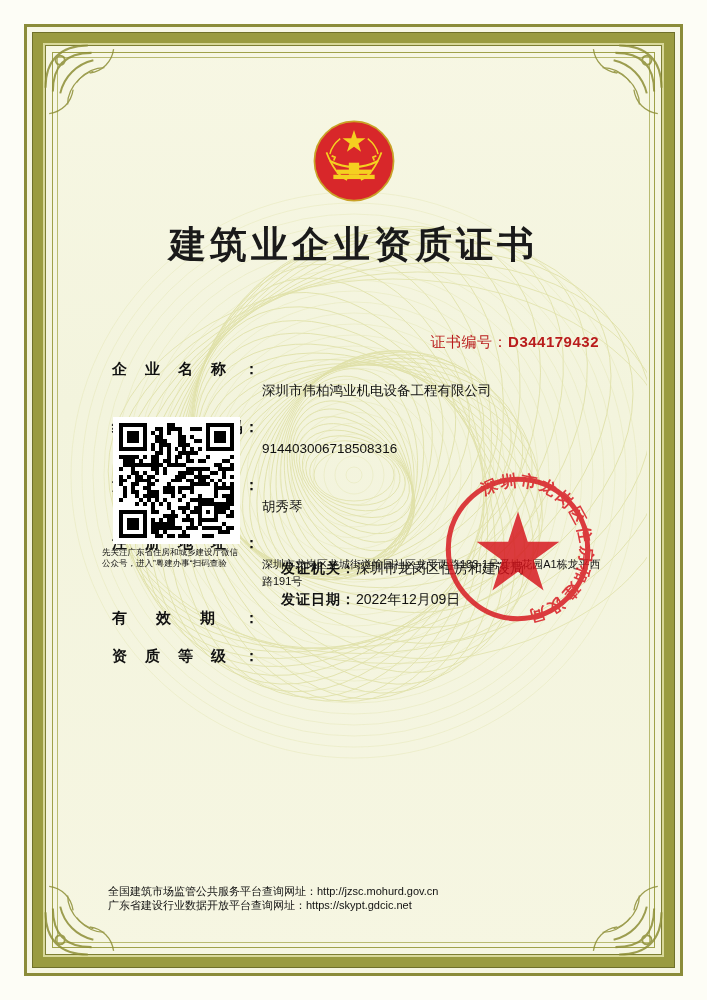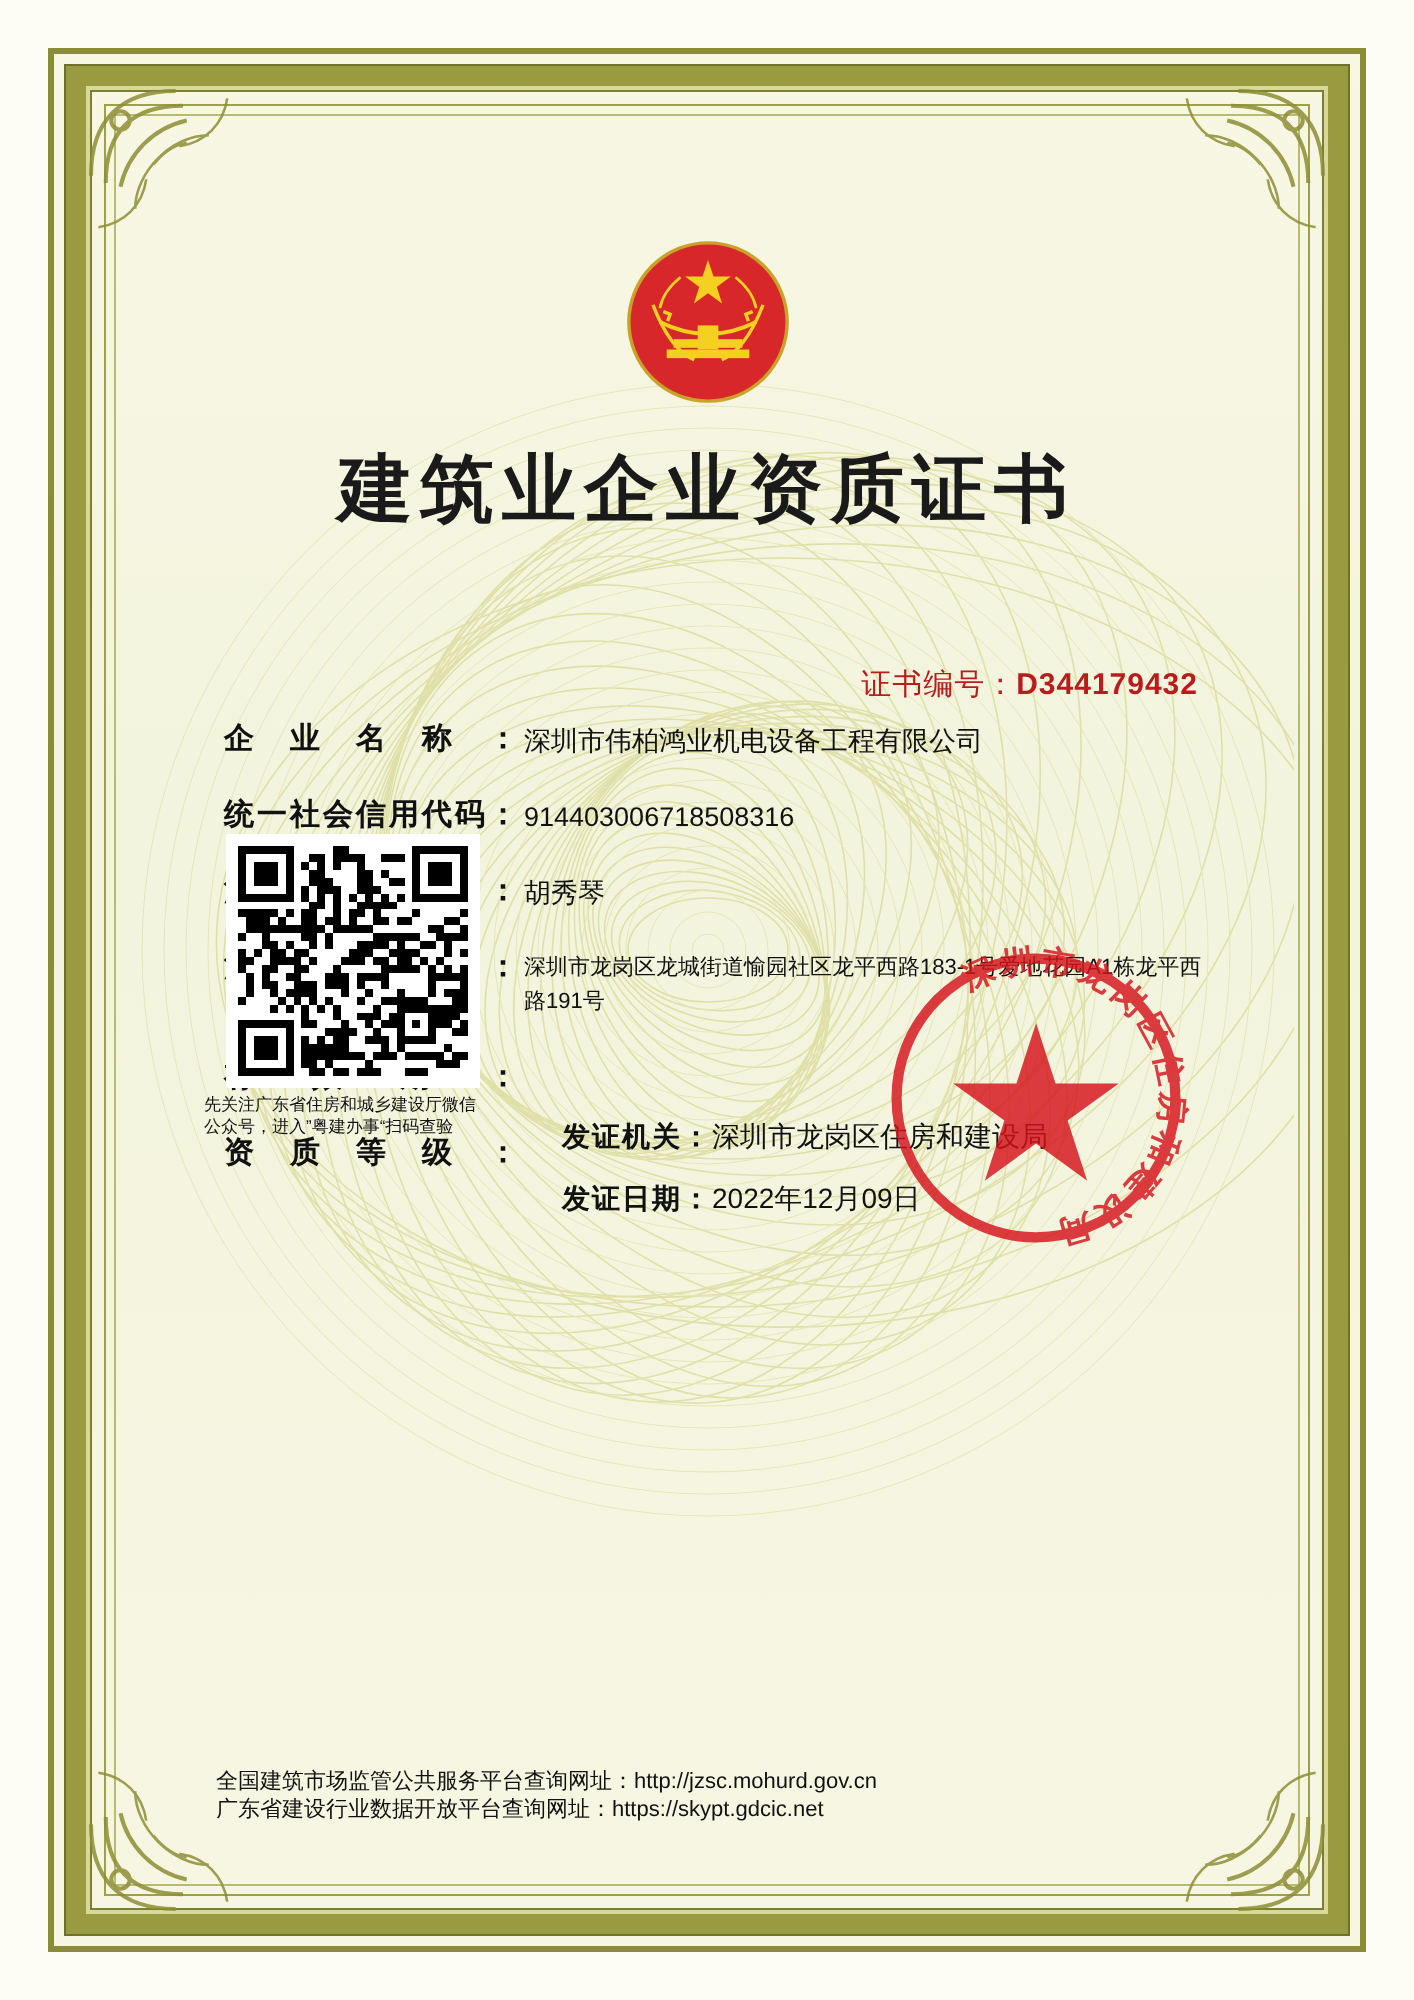--- a/index.html
+++ b/index.html
@@ -84,21 +84,21 @@
   .row{display:flex;align-items:flex-start;margin-bottom:19px;}
   .row .lab{
     width:150px;flex:0 0 150px;
     font-size:15px;font-weight:bold;color:#111;
     display:flex;justify-content:space-between;
     letter-spacing:0;
   }
   .row .lab span{display:inline-block;}
   .row .colon{font-weight:bold;font-size:15px;margin:0 3px 0 0;color:#111;}
   .row .val{
-    flex:1;font-size:13.5px;color:#111;line-height:17px;padding-top:2px;
+    flex:1;font-size:13.5px;color:#111;line-height:17px;padding-top:2px;margin-top:20px;
   }
   .row .val.small{font-size:11px;}
   .stars{font-size:11px;letter-spacing:2px;color:#111;display:block;margin-top:1px;}
 
   
   .qr-box{
     position:absolute;left:53px;top:357px;
     width:115px;height:115px;background:#fff;padding:6px;
   }
   .qr-box canvas,.qr-box .qr{width:115px;height:115px;display:block;}

